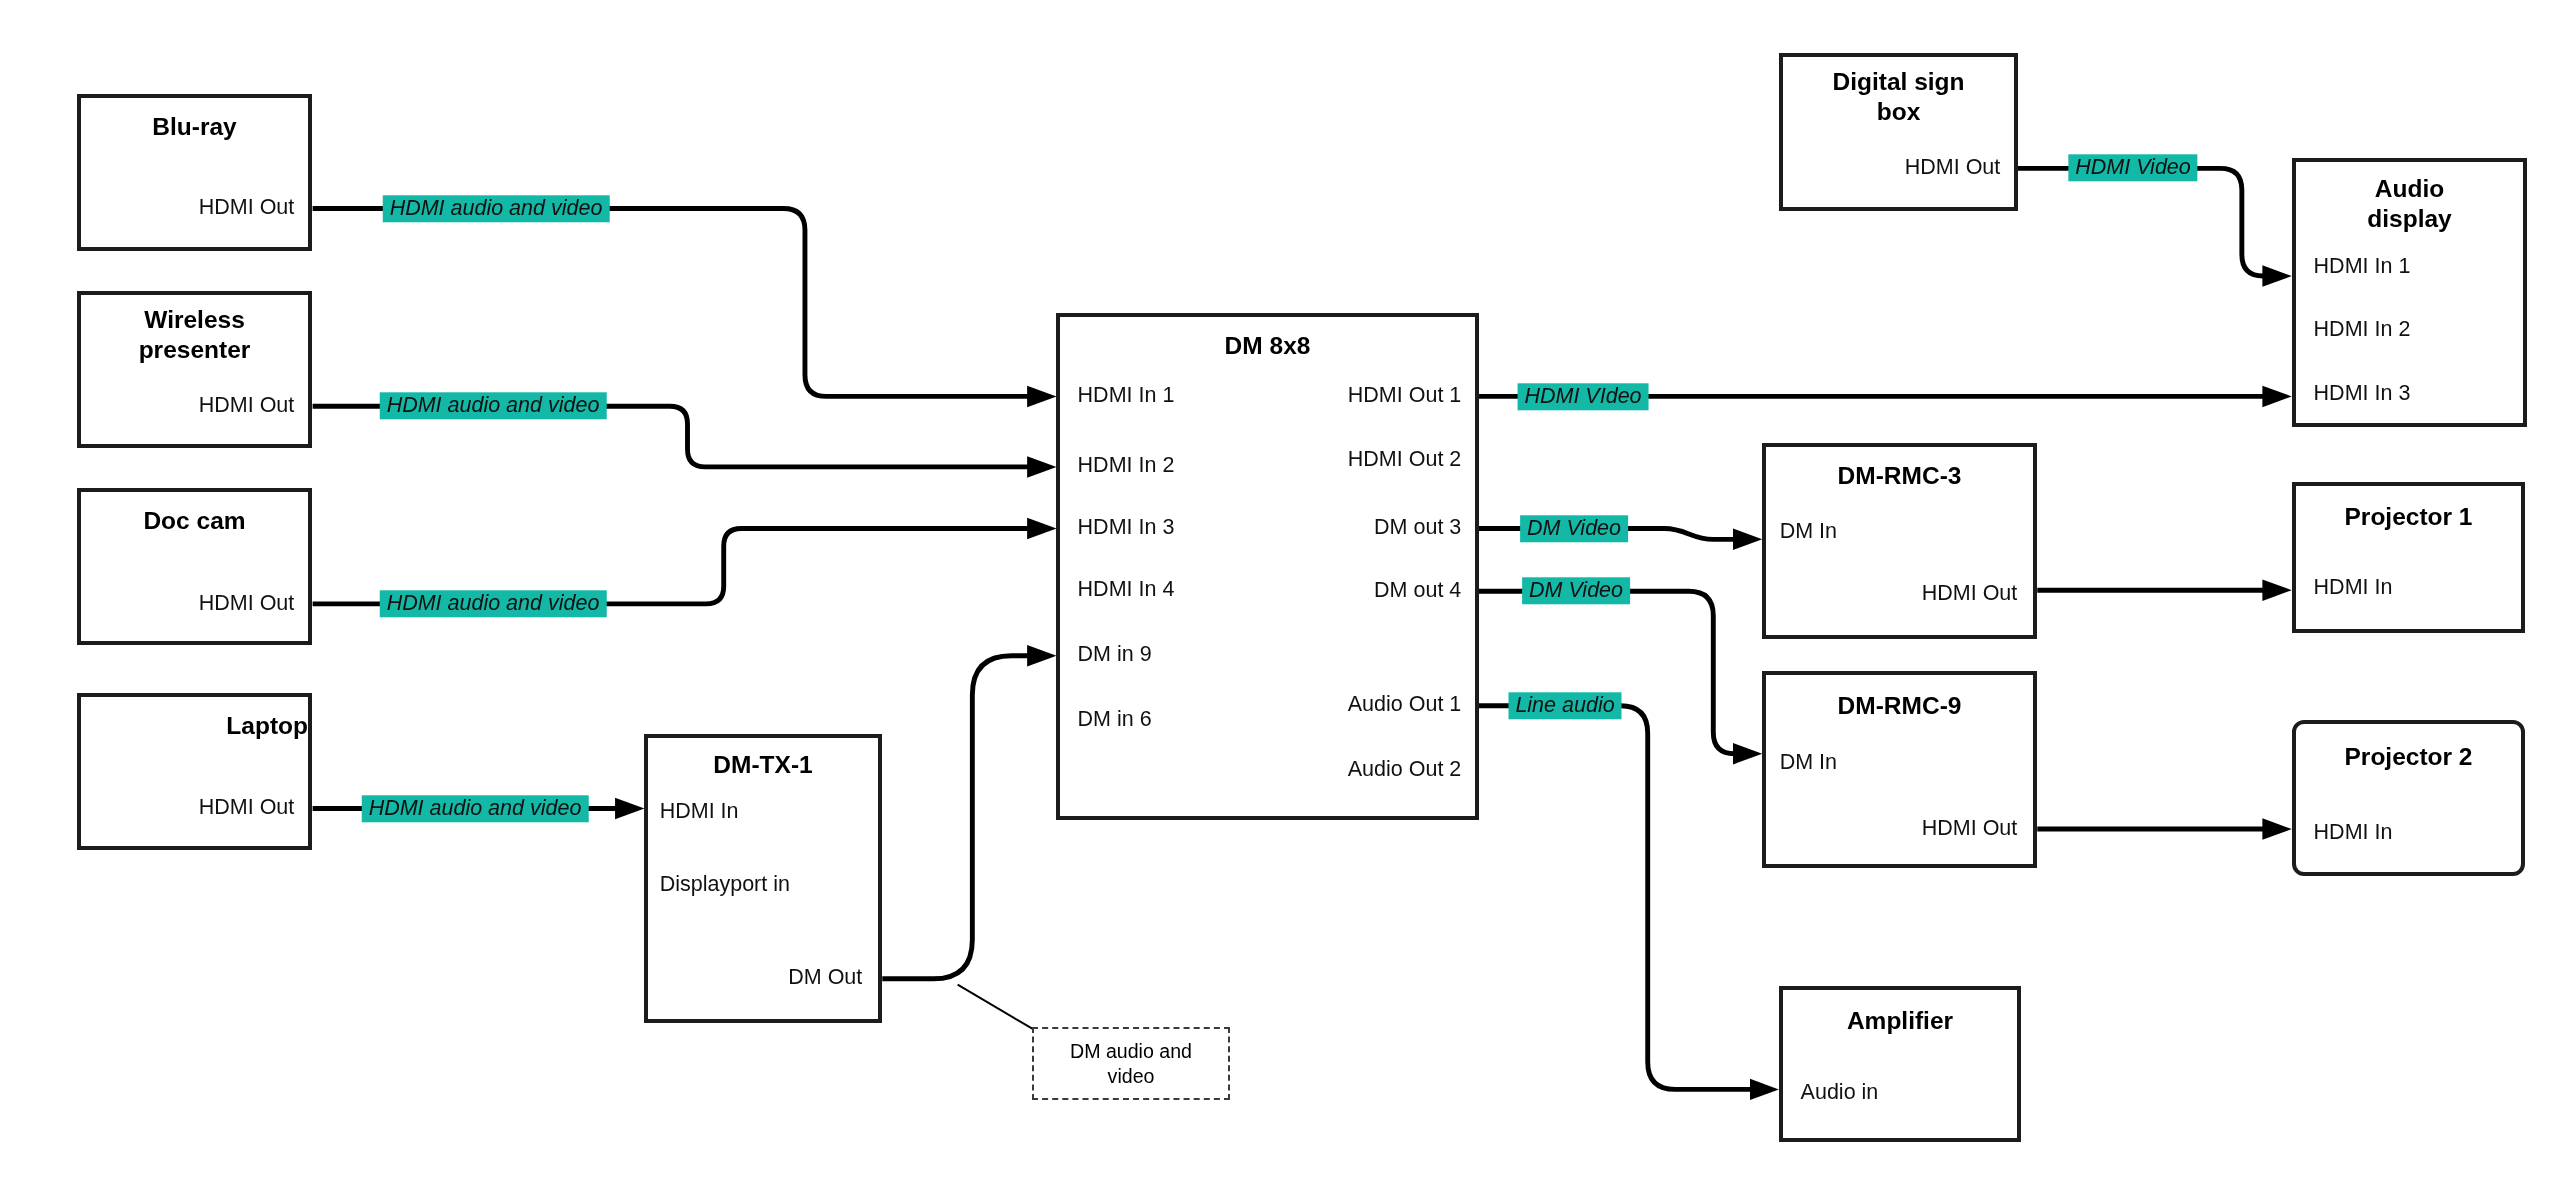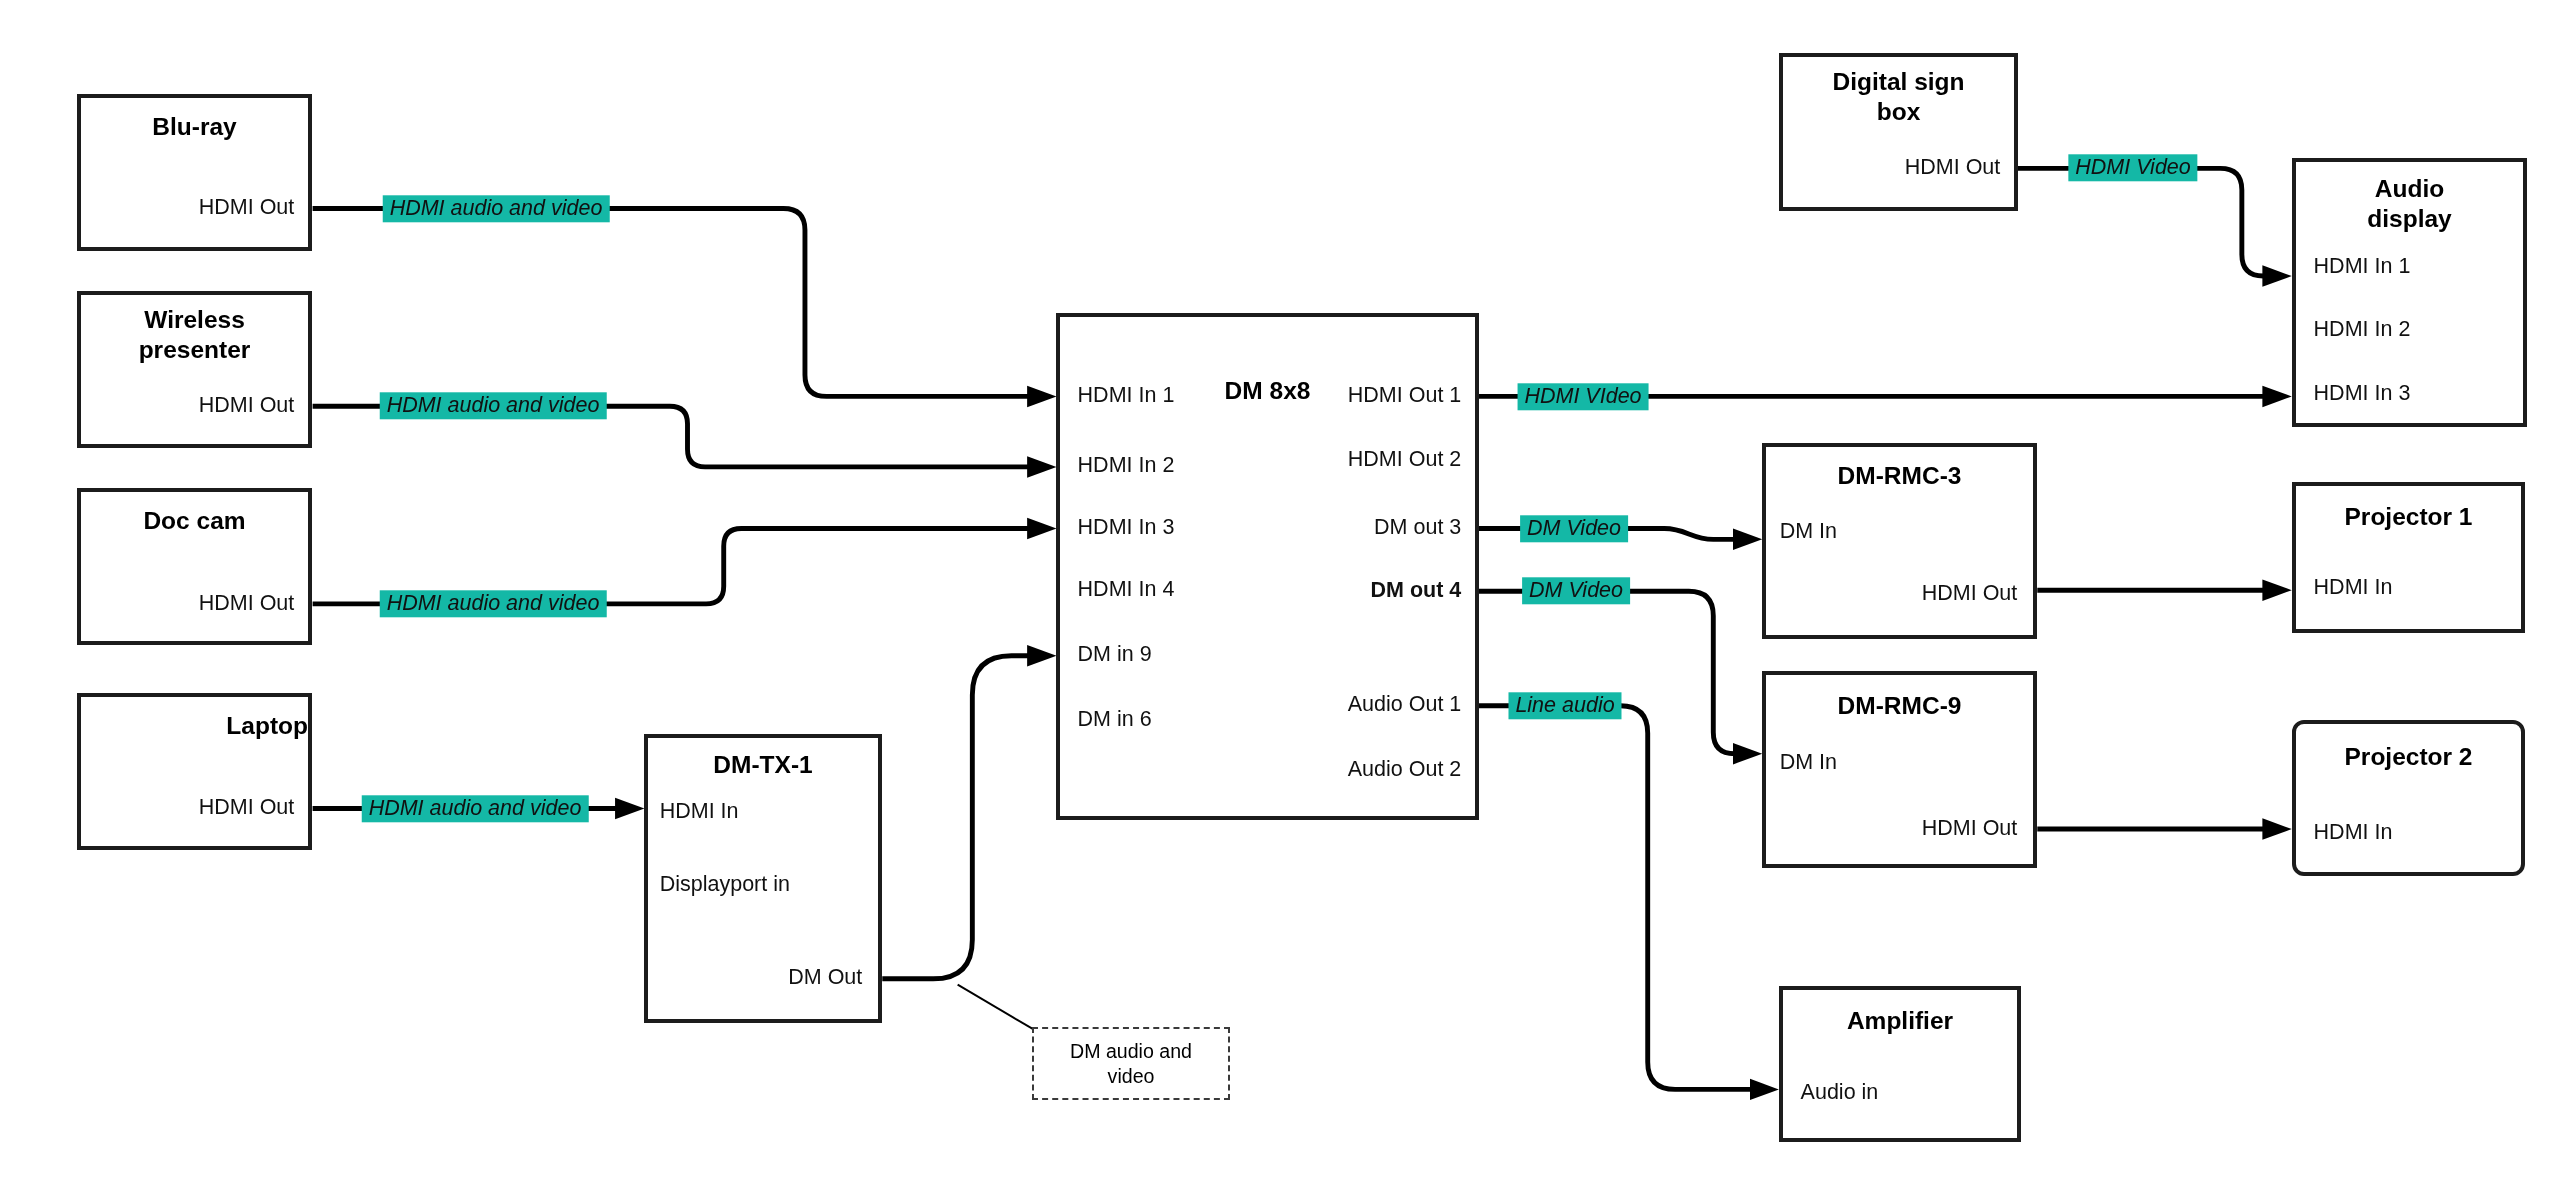--- a/index.html
+++ b/index.html
@@ -70,31 +70,31 @@
   </div>
 
   <div class="box" style="left:644px;top:734px;width:238px;height:289px;">
     <div class="title" style="top:11.7px;">DM-TX-1</div>
     <div class="port" style="left:11.7px;top:57px;">HDMI In</div>
     <div class="port" style="left:11.7px;top:130px;">Displayport in</div>
     <div class="port pr" style="top:223px;right:15.7px;">DM Out</div>
   </div>
 
   <div class="box" style="left:1056px;top:313px;width:423px;height:507px;">
-    <div class="title" style="top:13.7px;margin-top:45px;">DM 8x8</div>
+    <div class="title" style="top:13.7px;">DM 8x8</div>
     <div class="port pl" style="top:62px;">HDMI In 1</div>
     <div class="port pl" style="top:132px;">HDMI In 2</div>
     <div class="port pl" style="top:194px;">HDMI In 3</div>
     <div class="port pl" style="top:256px;">HDMI In 4</div>
     <div class="port pl" style="top:321px;">DM in 9</div>
     <div class="port pl" style="top:386px;">DM in 6</div>
     <div class="port pr" style="top:62px;">HDMI Out 1</div>
     <div class="port pr" style="top:126px;">HDMI Out 2</div>
     <div class="port pr" style="top:194px;">DM out 3</div>
-    <div class="port pr" style="top:257px;font-weight:bold;">DM out 4</div>
+    <div class="port pr" style="top:257px;">DM out 4</div>
     <div class="port pr" style="top:371px;">Audio Out 1</div>
     <div class="port pr" style="top:436px;">Audio Out 2</div>
   </div>
 
   <div class="box" style="left:1779px;top:53px;width:239px;height:158px;">
     <div class="title" style="top:9.8px;">
       <span class="tw" style="max-width:157px;">Digital sign box</span>
     </div>
     <div class="port pr" style="top:94px;">HDMI Out</div>
   </div>

